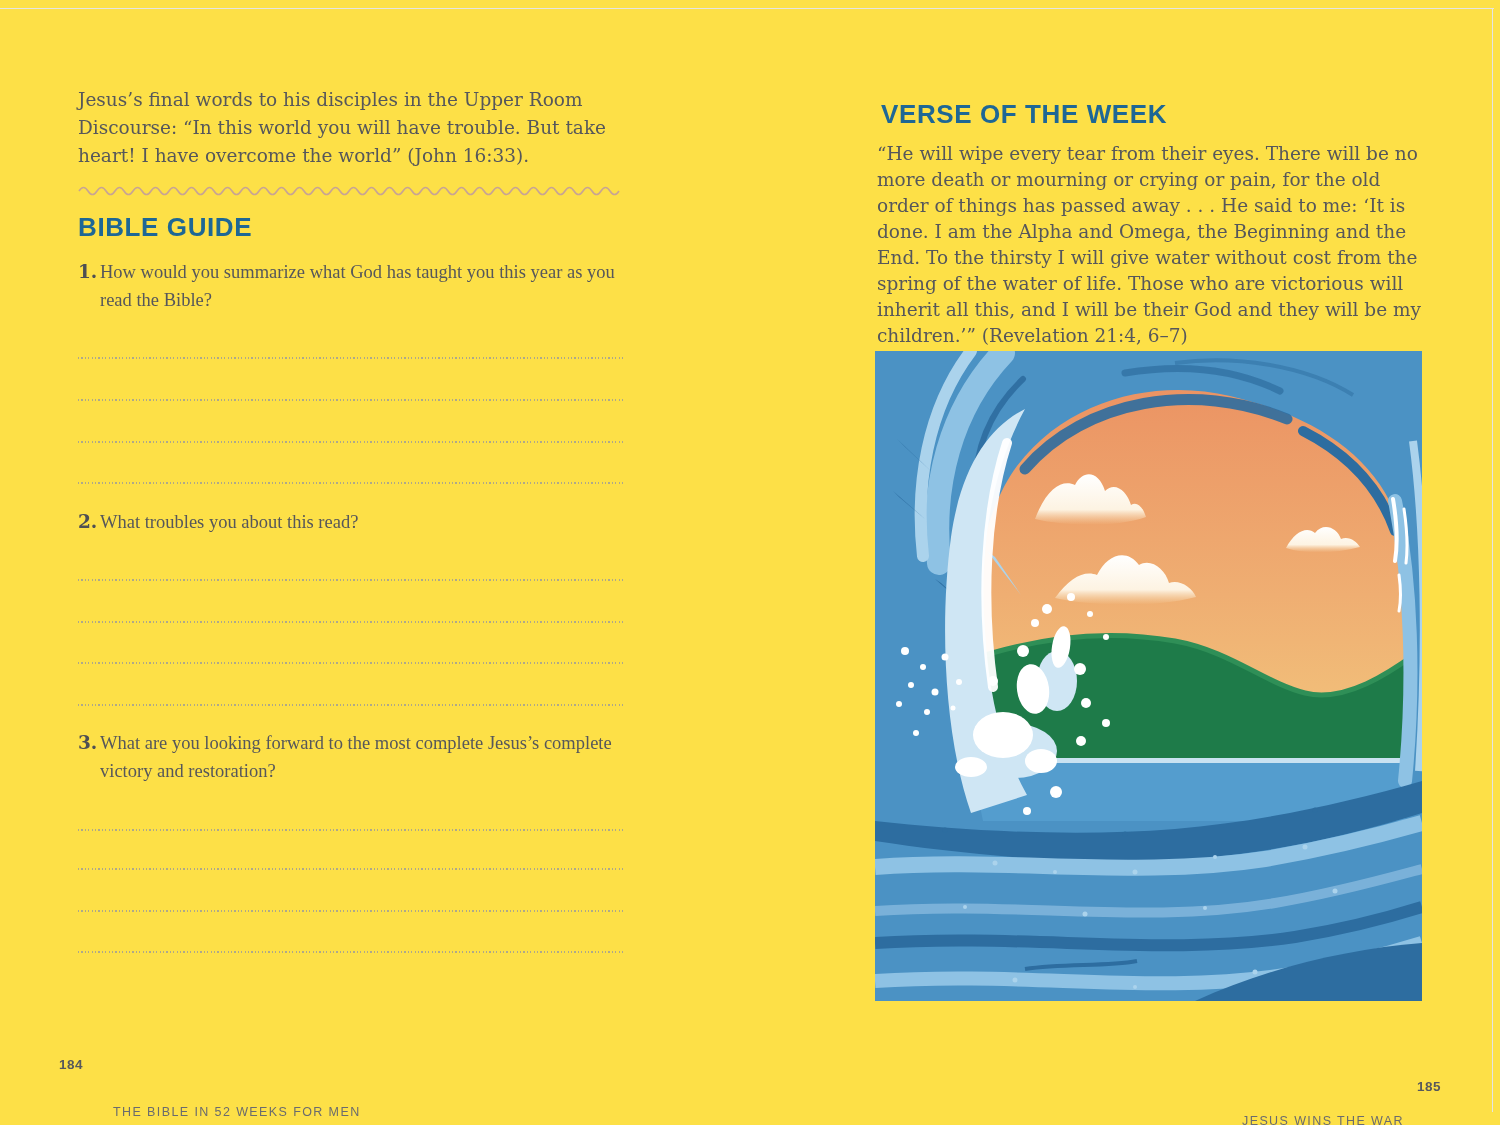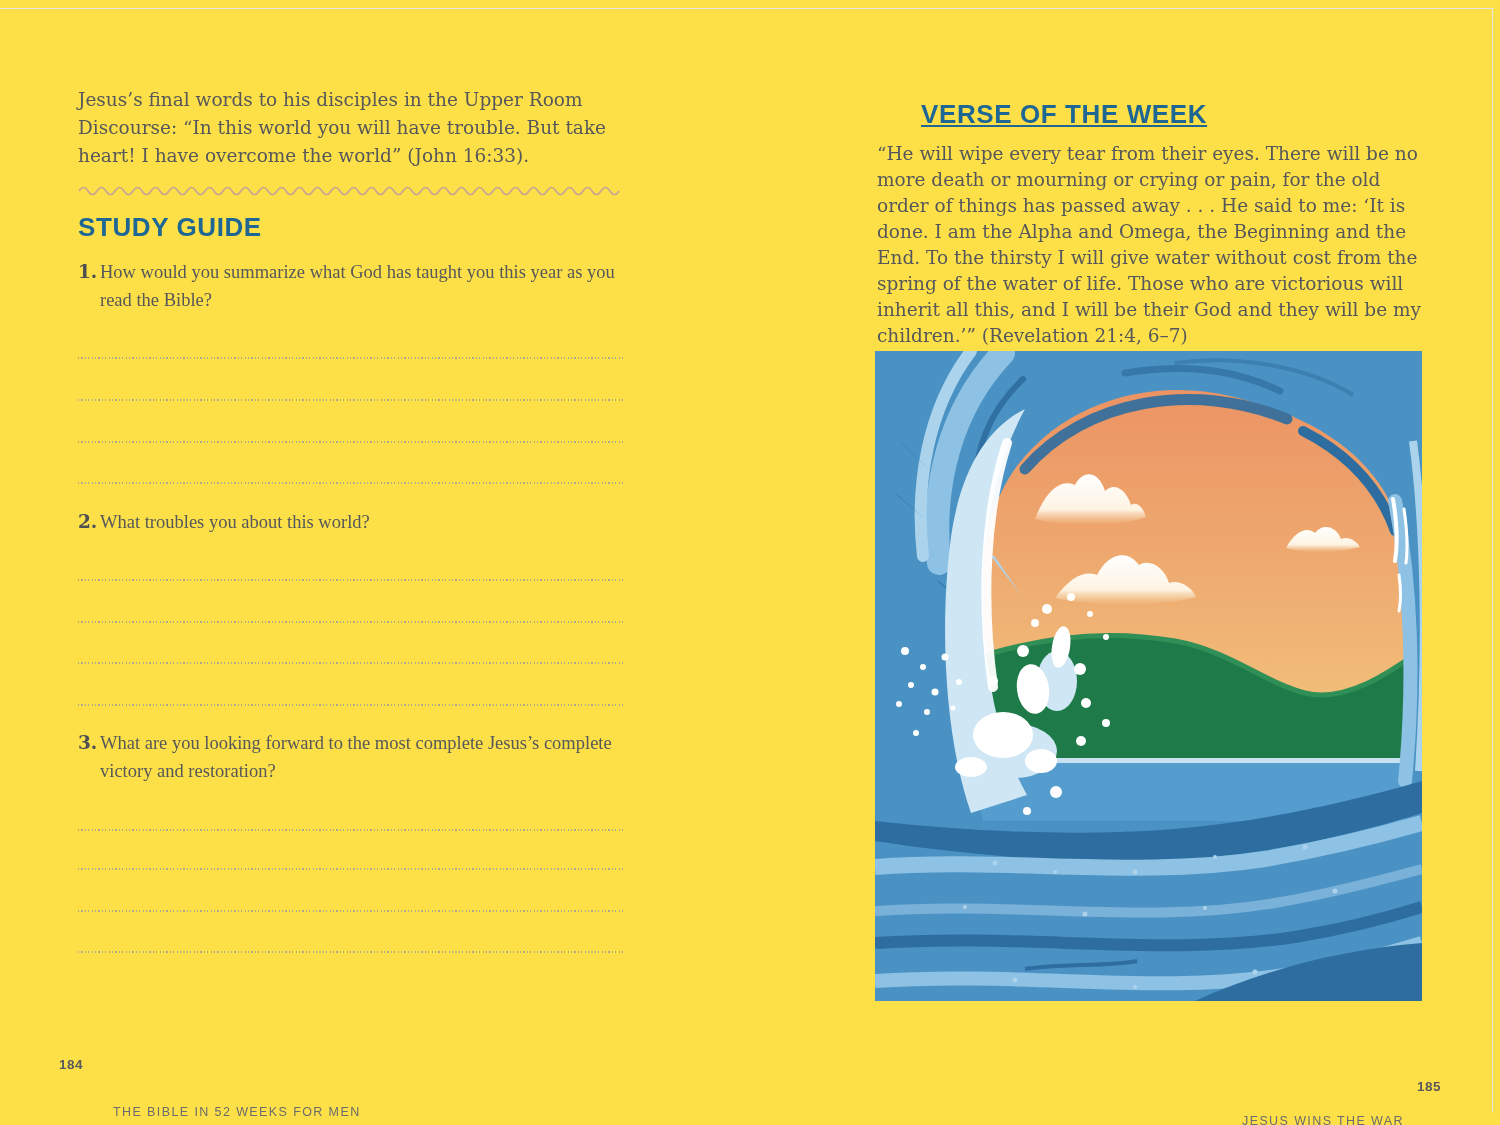--- a/index.html
+++ b/index.html
@@ -29,34 +29,34 @@
   <div class="edge" style="left:1492px;top:8px;width:1px;height:1104px;"></div>
 
   <div>
 
     <div class="serif-text" style="position:absolute;left:78px;top:86px;width:556px;">Jesus’s final words to his disciples in the Upper Room Discourse: “In this world you will have trouble. But take heart! I have overcome the world” (John 16:33).</div>
 
     <svg style="position:absolute;left:78px;top:182px;" width="547" height="14" viewBox="0 0 547 14">
       <path d="M1,9 q4.5,-7 9,0 t9,0 t9,0 t9,0 t9,0 t9,0 t9,0 t9,0 t9,0 t9,0 t9,0 t9,0 t9,0 t9,0 t9,0 t9,0 t9,0 t9,0 t9,0 t9,0 t9,0 t9,0 t9,0 t9,0 t9,0 t9,0 t9,0 t9,0 t9,0 t9,0 t9,0 t9,0 t9,0 t9,0 t9,0 t9,0 t9,0 t9,0 t9,0 t9,0 t9,0 t9,0 t9,0 t9,0 t9,0 t9,0 t9,0 t9,0 t9,0 t9,0 t9,0 t9,0 t9,0 t9,0 t9,0 t9,0 t9,0 t9,0 t9,0 t9,0" fill="none" stroke="#c8a493" stroke-width="1.6"></path>
     </svg>
 
-    <div class="heading" style="position:absolute;left:78px;top:212px;">STUDY GUIDE</div>
+    <div class="heading" style="position:absolute;left:78px;top:212px;">BIBLE GUIDE</div>
 
     <div class="q-row" style="left:78px;top:258px;">
       <span class="q-num">1.</span>
       <div class="q-text">How would you summarize what God has taught you this year as you read the Bible?</div>
     </div>
     <div class="ans-line" style="top:357px;"></div>
     <div class="ans-line" style="top:399px;"></div>
     <div class="ans-line" style="top:441px;"></div>
     <div class="ans-line" style="top:482px;"></div>
 
     <div class="q-row" style="left:78px;top:508px;">
       <span class="q-num">2.</span>
-      <div class="q-text">What troubles you about this world?</div>
+      <div class="q-text">What troubles you about this read?</div>
     </div>
     <div class="ans-line" style="top:579px;"></div>
     <div class="ans-line" style="top:621px;"></div>
     <div class="ans-line" style="top:662px;"></div>
     <div class="ans-line" style="top:704px;"></div>
 
     <div class="q-row" style="left:78px;top:729px;">
       <span class="q-num">3.</span>
       <div class="q-text">What are you looking forward to the most complete Jesus’s complete victory and restoration?</div>
     </div>
@@ -64,21 +64,21 @@
     <div class="ans-line" style="top:868px;"></div>
     <div class="ans-line" style="top:910px;"></div>
     <div class="ans-line" style="top:951px;"></div>
 
     <span class="page-num" style="position:absolute;left:59px;top:1057px;">184</span>
     <span class="footer" style="position:absolute;left:113px;top:1105px;">THE BIBLE IN 52 WEEKS FOR MEN</span>
   </div>
 
   <div>
 
-    <div class="heading" style="position:absolute;left:921px;top:99px;text-decoration:underline;">VERSE OF THE WEEK</div>
+    <div class="heading" style="position:absolute;left:881px;top:99px;">VERSE OF THE WEEK</div>
 
     <div class="serif-text" style="position:absolute;left:877px;top:141px;width:556px;line-height:26px;">“He will wipe every tear from their eyes. There will be no more death or mourning or crying or pain, for the old order of things has passed away . . . He said to me: ‘It is done. I am the Alpha and Omega, the Beginning and the End. To the thirsty I will give water without cost from the spring of the water of life. Those who are victorious will inherit all this, and I will be their God and they will be my children.’” (Revelation 21:4, 6–7)</div>
 
     <svg style="position:absolute;left:875px;top:351px;" width="547" height="650" viewBox="0 0 547 650">
       <defs>
         <linearGradient id="sky" x1="0" y1="0" x2="0" y2="1">
           <stop offset="0" stop-color="#eb9162"></stop>
           <stop offset="0.55" stop-color="#efae72"></stop>
           <stop offset="1" stop-color="#f3c97e"></stop>
         </linearGradient>

